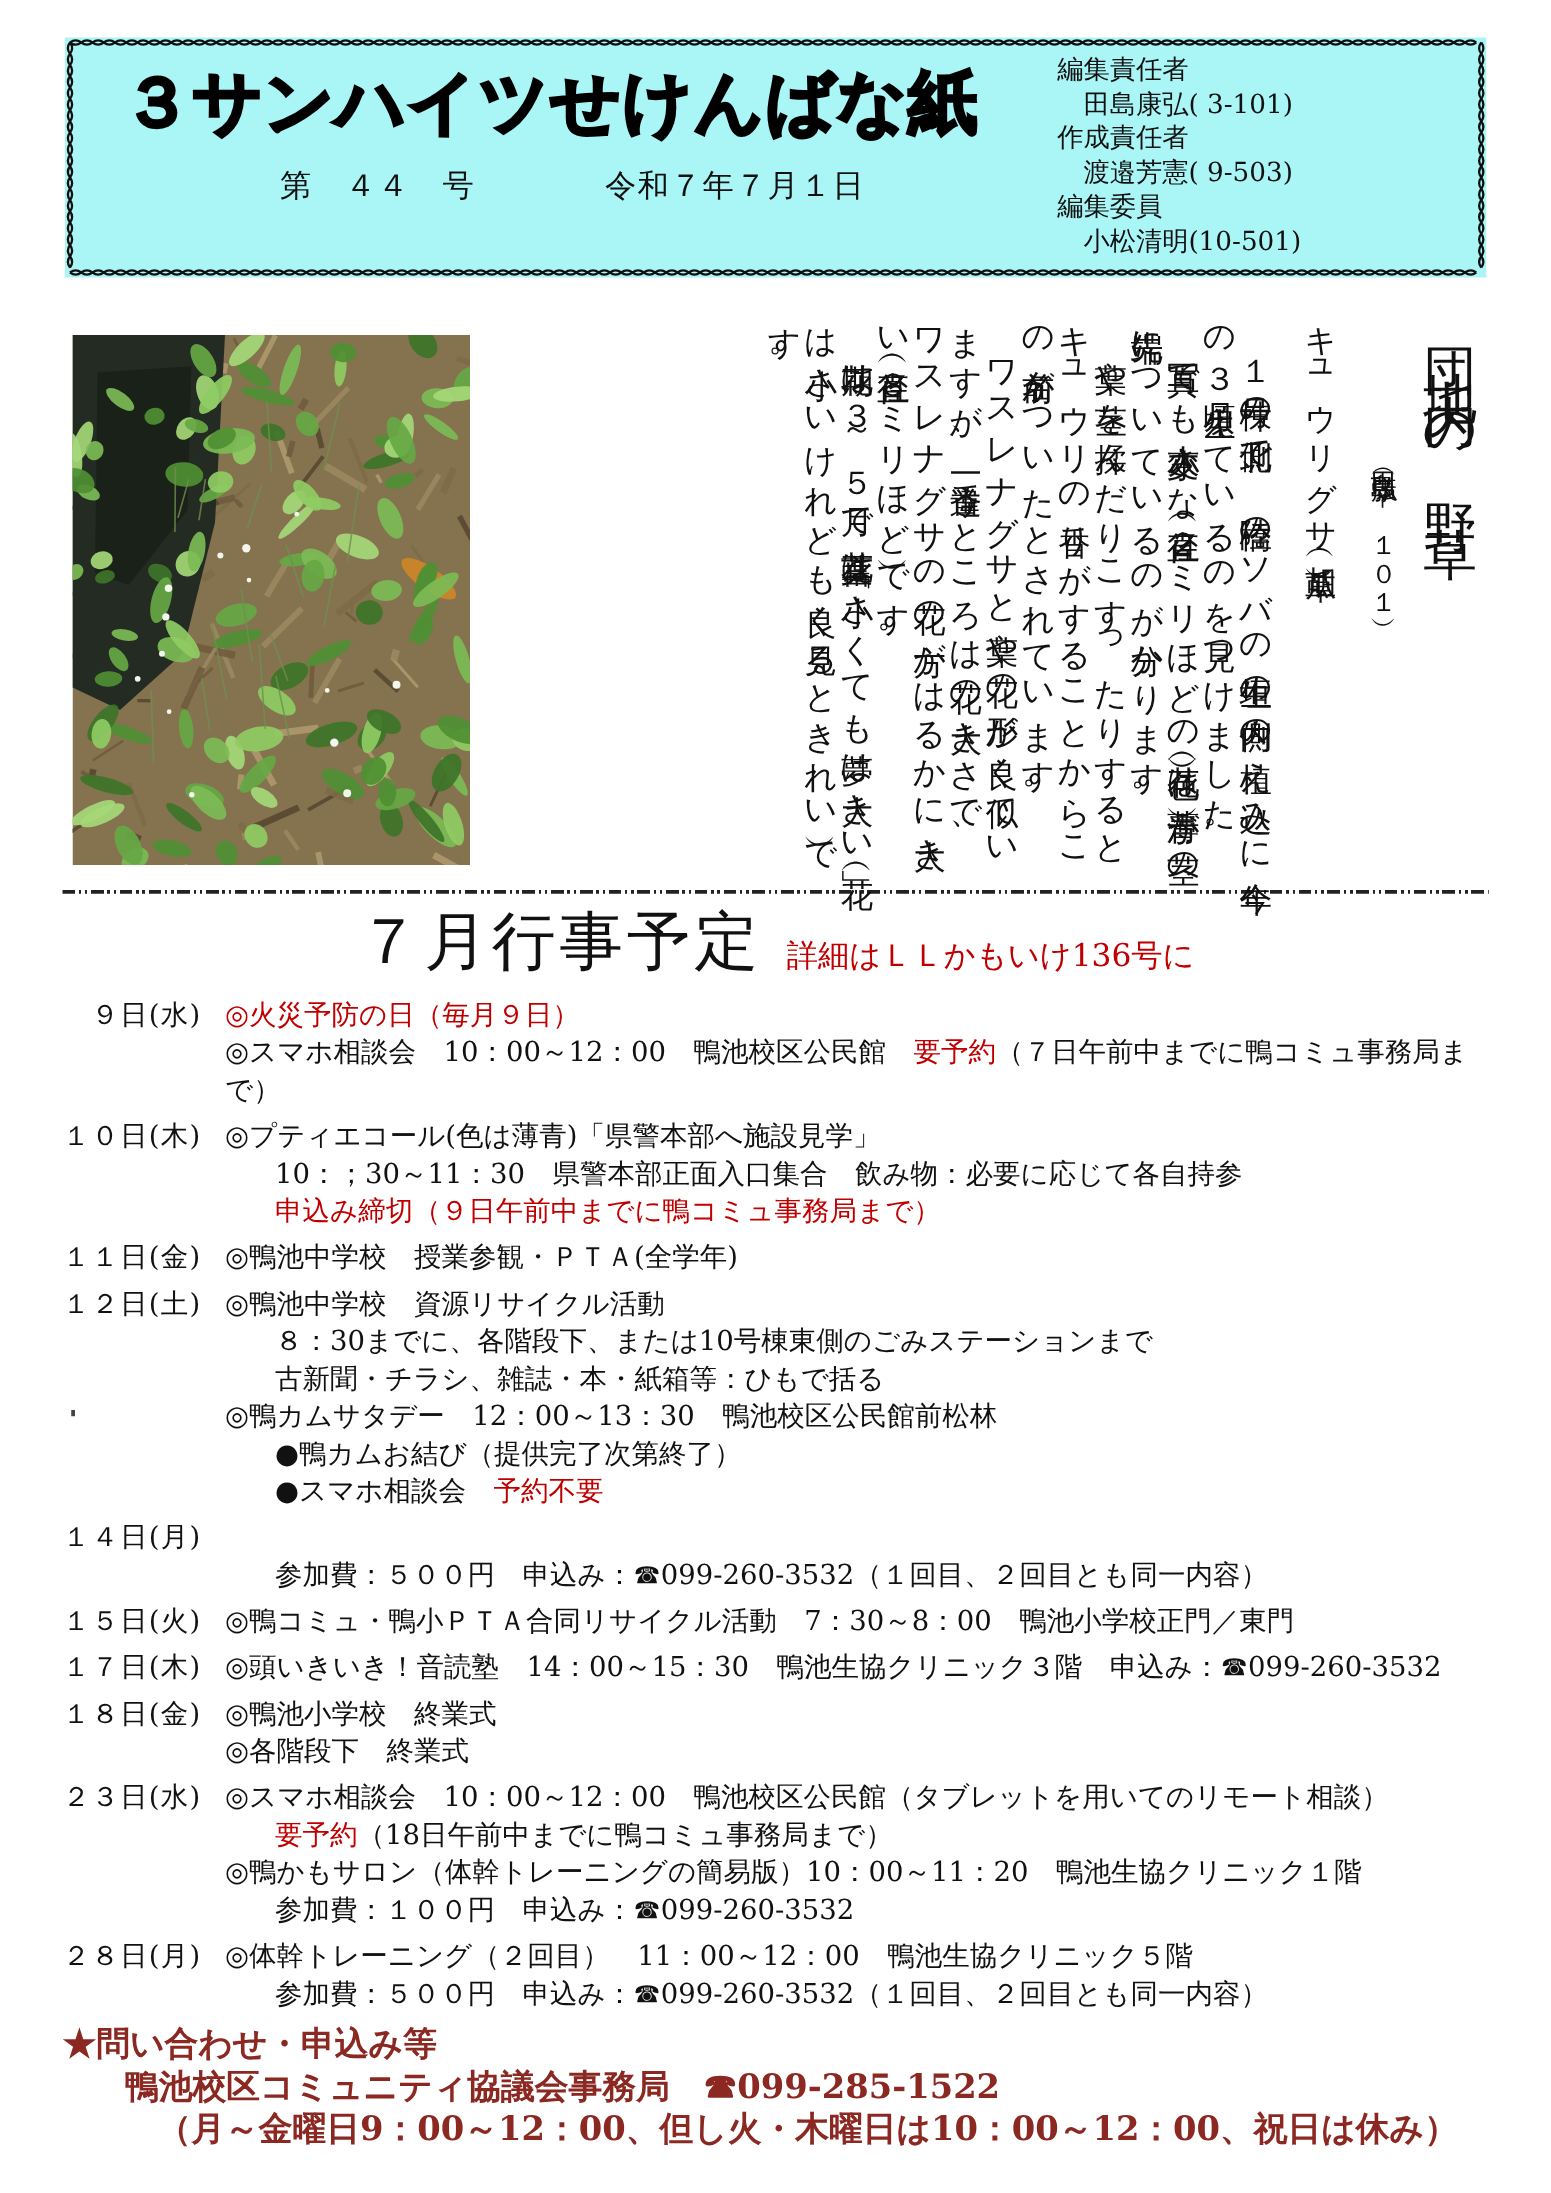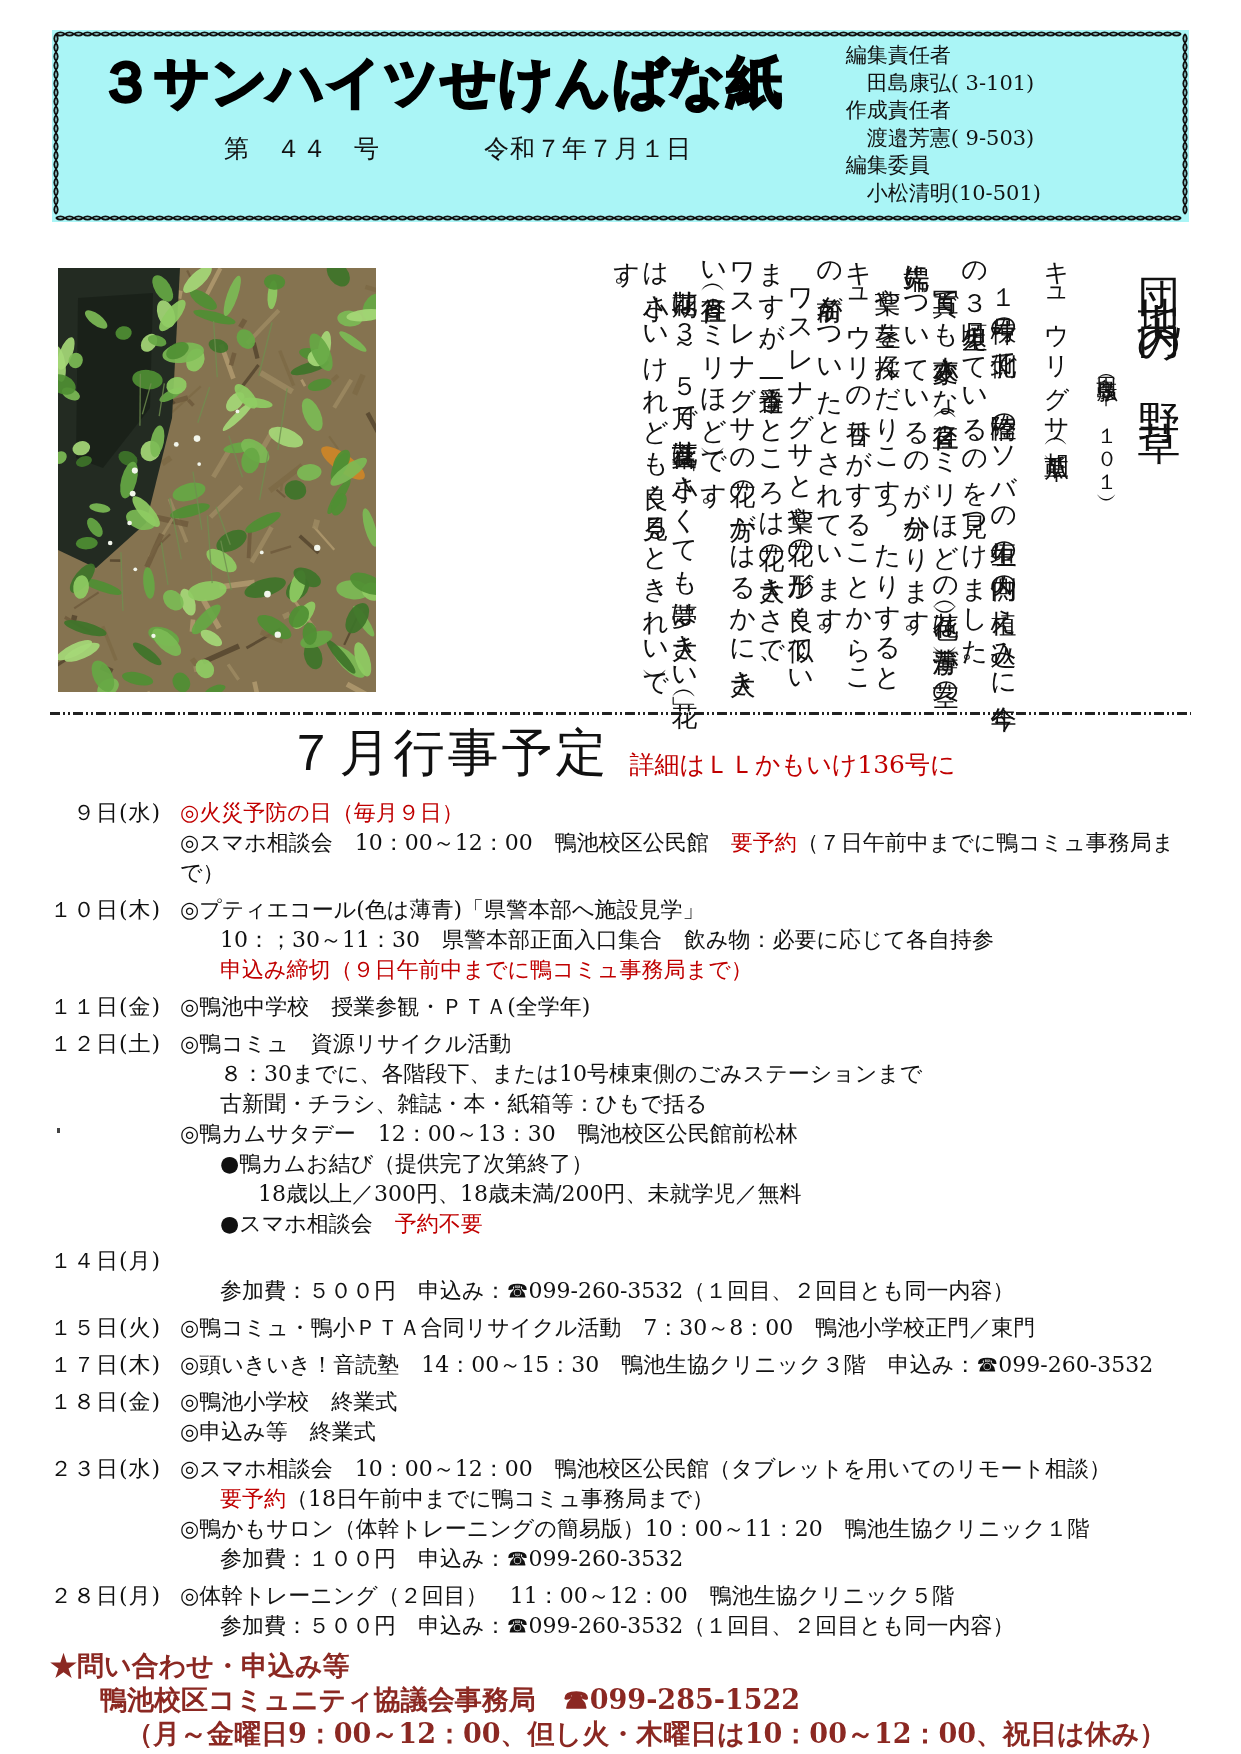--- a/index.html
+++ b/index.html
@@ -344,44 +344,40 @@
       </div>
       <div class="sgroup">
         <div class="sline">
           <div class="sdate">１１日(金)</div>
           <div class="scontent"><span>◎鴨池中学校　授業参観・ＰＴＡ(全学年)</span></div>
         </div>
       </div>
       <div class="sgroup">
         <div class="sline">
           <div class="sdate">１２日(土)</div>
-          <div class="scontent"><span>◎鴨コミュ　資源リサイクル活動</span></div>
+          <div class="scontent"><span>◎鴨池中学校　資源リサイクル活動</span></div>
         </div>
         <div class="sline">
           <div class="sdate"></div>
           <div class="scontent ind1"><span>８：30までに、各階段下、または10号棟東側のごみステーションまで</span></div>
         </div>
         <div class="sline">
           <div class="sdate"></div>
           <div class="scontent ind1"><span>古新聞・チラシ、雑誌・本・紙箱等：ひもで括る</span></div>
         </div>
         <div class="sline">
           <div class="sdate"></div>
         </div>
         <div class="sline">
           <div class="sdate"></div>
           <div class="scontent"><span>◎鴨カムサタデー　12：00～13：30　鴨池校区公民館前松林</span></div>
         </div>
         <div class="sline">
           <div class="sdate"></div>
           <div class="scontent ind1"><span>●鴨カムお結び（提供完了次第終了）</span></div>
-        </div>
-        <div class="sline">
-          <div class="sdate"></div>
-          <div class="scontent ind2"><span>18歳以上／300円、18歳未満/200円、未就学児／無料</span></div>
         </div>
         <div class="sline">
           <div class="sdate"></div>
           <div class="scontent ind1"><span>●スマホ相談会　</span><span class="red">予約不要</span></div>
         </div>
       </div>
       <div class="sgroup">
         <div class="sline">
           <div class="sdate">１４日(月)</div>
         </div>
@@ -402,21 +398,21 @@
           <div class="scontent"><span>◎頭いきいき！音読塾　14：00～15：30　鴨池生協クリニック３階　申込み：☎099-260-3532</span></div>
         </div>
       </div>
       <div class="sgroup">
         <div class="sline">
           <div class="sdate">１８日(金)</div>
           <div class="scontent"><span>◎鴨池小学校　終業式</span></div>
         </div>
         <div class="sline">
           <div class="sdate"></div>
-          <div class="scontent"><span>◎申込み等　終業式</span></div>
+          <div class="scontent"><span>◎各階段下　終業式</span></div>
         </div>
       </div>
       <div class="sgroup">
         <div class="sline">
           <div class="sdate">２３日(水)</div>
           <div class="scontent"><span>◎スマホ相談会　10：00～12：00　鴨池校区公民館（タブレットを用いてのリモート相談）</span></div>
         </div>
         <div class="sline">
           <div class="sdate"></div>
           <div class="scontent ind1"><span class="red">要予約</span><span>（18日午前中までに鴨コミュ事務局まで）</span></div>

